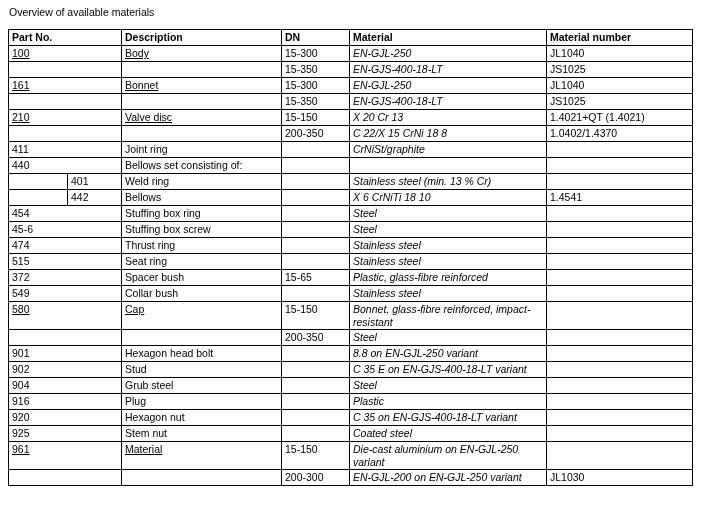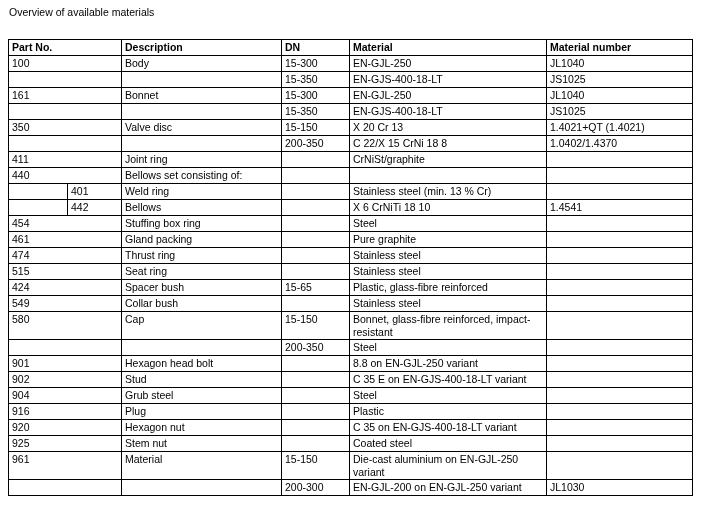--- a/index.html
+++ b/index.html
@@ -17,21 +17,21 @@
   .page {
     position: relative;
     width: 701px;
     height: 521px;
     box-sizing: border-box;
     padding: 4px 8px 0 8px;
   }
   .caption {
     font-size: 10.5px;
     line-height: 13px;
-    margin: 2px 0 20px 1px;
+    margin: 2px 0 10px 1px;
     color: #000;
   }
   table.materials {
     border-collapse: collapse;
     table-layout: fixed;
     width: 684px;
     font-size: 10.5px;
   }
   table.materials col.c-part   { width: 59px; }
   table.materials col.c-sub    { width: 54px; }
@@ -53,22 +53,22 @@
     white-space: normal;
     word-wrap: break-word;
   }
   table.materials thead th {
     font-weight: bold;
     background: #ffffff;
     margin-top: 6px;
   }
   
   td.nb-top { border-top: none; }
-  td.nb-bottom { border-bottom: none; }
-  .wrapcell { line-height: 12.5px; }
+  td.nb-bottom { border-bottom: none; text-decoration: underline; }
+  .wrapcell { line-height: 12.5px; font-style: italic; }
 </style>
 </head>
 <body>
 
 <div class="page">
 
   <div class="caption">Overview of available materials</div>
 
   <table class="materials">
     <colgroup>
@@ -111,21 +111,21 @@
           <td>JL1040</td>
         </tr>
         <tr>
           <td colspan="2" class="nb-top"></td>
           <td class="nb-top"></td>
           <td>15-350</td>
           <td class="wrapcell">EN-GJS-400-18-LT</td>
           <td>JS1025</td>
         </tr>
         <tr>
-          <td colspan="2" class="nb-bottom">350</td>
+          <td colspan="2" class="nb-bottom">210</td>
           <td class="nb-bottom">Valve disc</td>
           <td>15-150</td>
           <td class="wrapcell">X 20 Cr 13</td>
           <td>1.4021+QT (1.4021)</td>
         </tr>
         <tr>
           <td colspan="2" class="nb-top"></td>
           <td class="nb-top"></td>
           <td>200-350</td>
           <td class="wrapcell">C 22/X 15 CrNi 18 8</td>
@@ -162,42 +162,42 @@
           <td>1.4541</td>
         </tr>
         <tr>
           <td colspan="2">454</td>
           <td>Stuffing box ring</td>
           <td></td>
           <td class="wrapcell">Steel</td>
           <td></td>
         </tr>
         <tr>
-          <td colspan="2">461</td>
-          <td>Gland packing</td>
-          <td></td>
-          <td class="wrapcell">Pure graphite</td>
+          <td colspan="2">45-6</td>
+          <td>Stuffing box screw</td>
+          <td></td>
+          <td class="wrapcell">Steel</td>
           <td></td>
         </tr>
         <tr>
           <td colspan="2">474</td>
           <td>Thrust ring</td>
           <td></td>
           <td class="wrapcell">Stainless steel</td>
           <td></td>
         </tr>
         <tr>
           <td colspan="2">515</td>
           <td>Seat ring</td>
           <td></td>
           <td class="wrapcell">Stainless steel</td>
           <td></td>
         </tr>
         <tr>
-          <td colspan="2">424</td>
+          <td colspan="2">372</td>
           <td>Spacer bush</td>
           <td>15-65</td>
           <td class="wrapcell">Plastic, glass-fibre reinforced</td>
           <td></td>
         </tr>
         <tr>
           <td colspan="2">549</td>
           <td>Collar bush</td>
           <td></td>
           <td class="wrapcell">Stainless steel</td>

